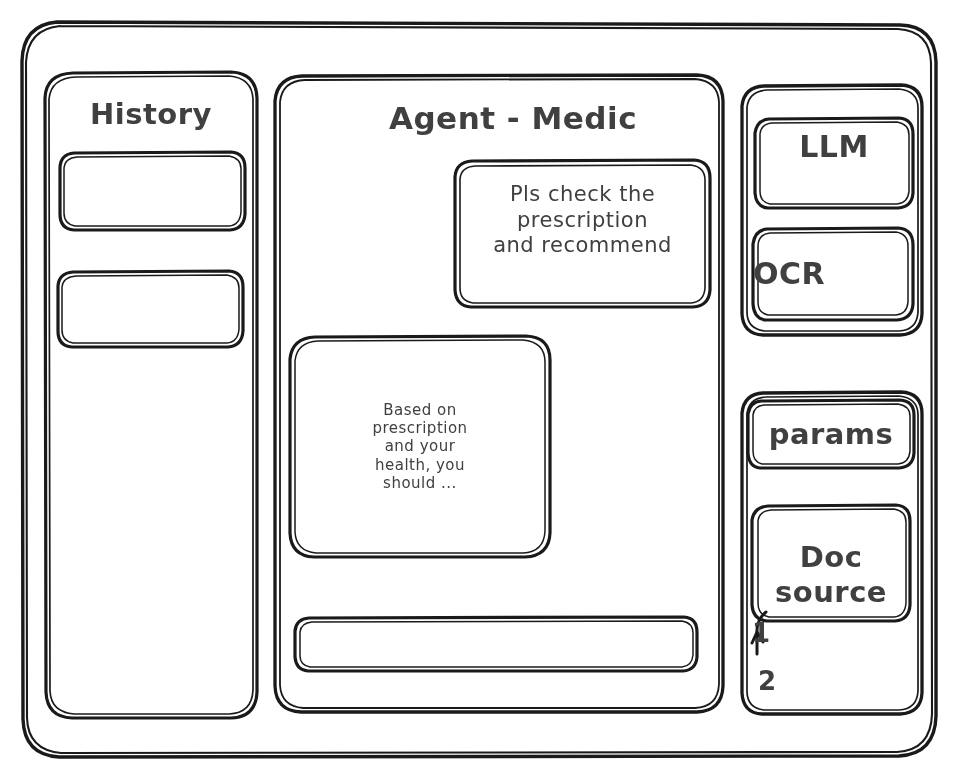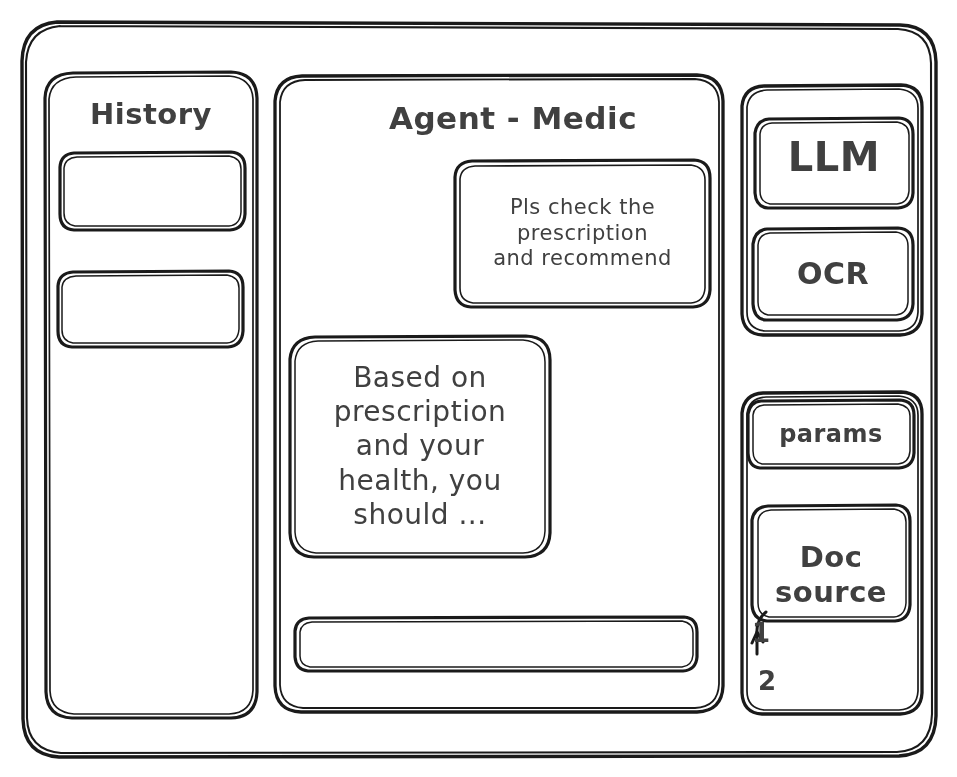--- a/index.html
+++ b/index.html
@@ -64,48 +64,48 @@
   #history-item-2 { left: 58px; top: 271px; width: 185px; height: 76px; }
 
   
   #agent-panel { left: 275px; top: 75px; width: 448px; height: 637px; }
   #agent-title {
     left: 277px; top: 95px; width: 448px; height: 48px;
     font-size: 31px; font-weight: 600; margin-left: 12px;
   }
   #user-message-bubble { left: 455px; top: 160px; width: 255px; height: 147px; }
   #user-message-text {
-    left: 458px; top: 163px; width: 249px; height: 141px;
+    left: 458px; top: 150px; width: 249px; height: 141px;
     font-size: 21px; padding: 0 16px;
   }
   #assistant-message-bubble { left: 290px; top: 336px; width: 260px; height: 221px; }
   #assistant-message-text {
     left: 293px; top: 339px; width: 254px; height: 215px;
-    font-size: 28px; padding: 16px 8px;
+    font-size: 15px; padding: 16px 8px;
   }
   #message-input { left: 295px; top: 617px; width: 402px; height: 54px; }
 
   
   #tools-panel { left: 742px; top: 85px; width: 180px; height: 250px; }
   #tool-llm { left: 755px; top: 118px; width: 158px; height: 90px; }
   #tool-llm-label {
-    left: 755px; top: 112px; width: 158px; height: 90px;
-    font-size: 40px; font-weight: 600;
+    left: 755px; top: 102px; width: 158px; height: 90px;
+    font-size: 30px; font-weight: 600;
   }
   #tool-ocr { left: 753px; top: 228px; width: 160px; height: 92px; }
   #tool-ocr-label {
-    left: 753px; top: 228px; width: 160px; height: 92px;
+    left: 709px; top: 228px; width: 160px; height: 92px;
     font-size: 30px; font-weight: 600;
   }
 
   #context-panel { left: 742px; top: 392px; width: 180px; height: 322px; }
   #tool-params { left: 748px; top: 400px; width: 166px; height: 68px; }
   #tool-params-label {
     left: 748px; top: 400px; width: 166px; height: 69px;
-    font-size: 24px; font-weight: 600;
+    font-size: 29px; font-weight: 600;
   }
   #doc-source-box { left: 752px; top: 505px; width: 158px; height: 116px; }
   #doc-source-label {
     left: 752px; top: 505px; width: 158px; height: 140px;
     font-size: 29px; font-weight: 600; text-align: center;
   }
   #doc-source-item-1 {
     left: 752px; top: 616px; width: 30px; height: 36px;
     font-size: 26px; font-weight: 600; justify-content: flex-start;
   }

